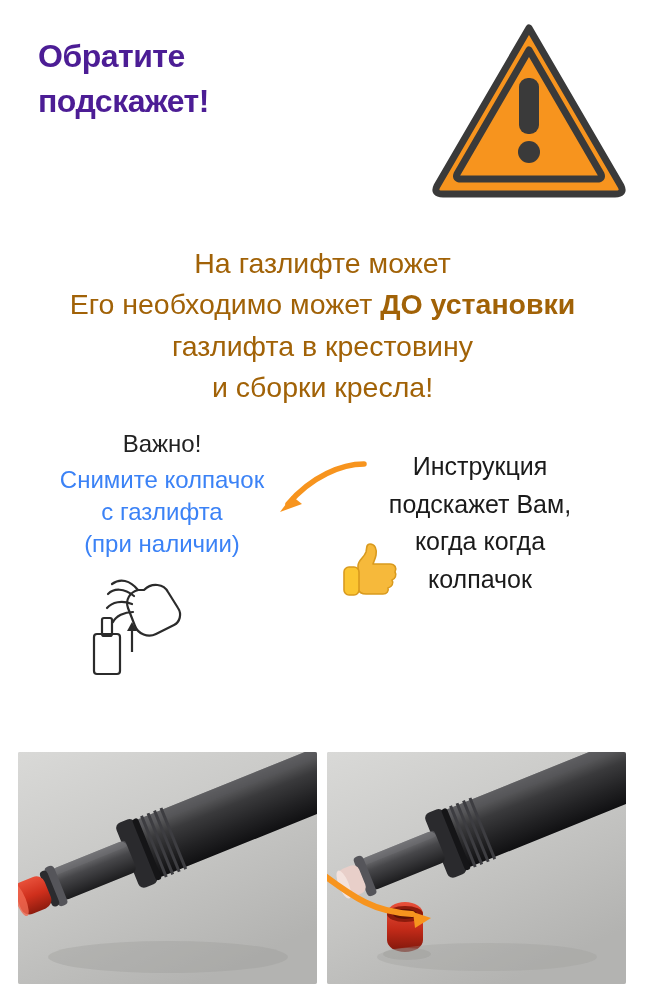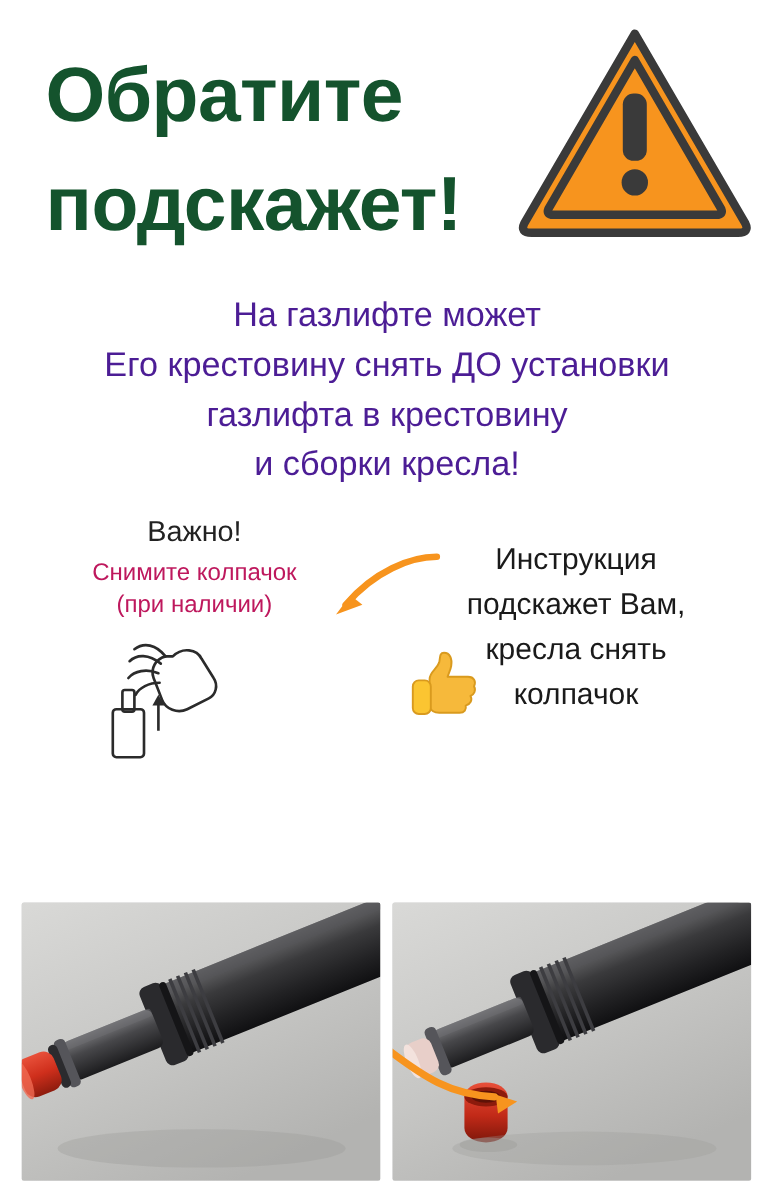--- a/index.html
+++ b/index.html
@@ -19,46 +19,46 @@
   
   .header {
     position: relative;
     height: 215px;
   }
   .headline {
     position: absolute;
     left: 38px;
     top: 34px;
     width: 400px;
-    font-size: 64px;
+    font-size: 32px;
     font-weight: bold;
     line-height: 1.42;
-    color: #14532d;
+    color: #4c1d95;
     letter-spacing: -0.5px;
   }
   .headline .line2 { display: block; }
 
   .warn-sign {
     position: absolute;
     right: 18px;
     top: 22px;
     width: 196px;
     height: 176px;
   }
 
   
   .main-text {
     margin-top: 28px;
     text-align: center;
     font-size: 28.5px;
     line-height: 1.45;
-    color: #4c1d95;
+    color: #a16207;
     padding: 0 16px;
   }
-  .main-text .bold { font-weight: normal; }
+  .main-text .bold { font-weight: bold; }
 
   
   .middle {
     position: relative;
     height: 255px;
     margin-top: 22px;
   }
 
   .note-block {
     position: absolute;
@@ -67,23 +67,23 @@
     width: 220px;
     text-align: center;
   }
   .note-title {
     font-size: 24px;
     font-weight: normal;
     color: #222;
     margin-bottom: 6px;
   }
   .note-body {
-    font-size: 20px;
+    font-size: 24px;
     line-height: 1.33;
-    color: #be185d;
+    color: #3b82f6;
   }
   .note-figure {
     margin-top: 12px;
     width: 100%;
     height: 110px;
   }
 
   .curved-arrow {
     position: absolute;
     left: 272px;
@@ -146,32 +146,33 @@
       <path d="M98 28 L170 152 Q172 157 166 157 L30 157 Q24 157 26 152 Z" fill="none" stroke="#3a3a3a" stroke-width="7" stroke-linejoin="round"></path>
       <rect x="88" y="56" width="20" height="56" rx="9" fill="#3a3a3a"></rect>
       <circle cx="98" cy="130" r="11" fill="#3a3a3a"></circle>
     </svg>
   </div>
 </div>
 
 <div class="main-text">
   <div>На газлифте может</div>
   <div>
-    <span>Его крестовину снять </span><span class="bold">ДО установки</span>
+    <span>Его необходимо может </span><span class="bold">ДО установки</span>
   </div>
   <div>газлифта в крестовину</div>
   <div>и сборки кресла!</div>
 </div>
 
 <div class="middle">
 
   <div class="note-block">
     <div class="note-title">Важно!</div>
     <div class="note-body">
       <div>Снимите колпачок</div>
+      <div>с газлифта</div>
       <div>(при наличии)</div>
     </div>
     <div class="note-figure">
       <svg viewBox="0 0 220 110" width="220" height="110" xmlns="http://www.w3.org/2000/svg">
 
         <path d="M92 18 C100 10 112 12 116 20 L126 36 C130 42 128 50 122 53 L104 62 C96 66 86 62 83 54 L76 36 C73 28 78 20 86 18 Z" fill="none" stroke="#2b2b2b" stroke-width="2.2" stroke-linejoin="round"></path>
         <path d="M86 18 C78 8 68 6 60 12" fill="none" stroke="#2b2b2b" stroke-width="2.2" stroke-linecap="round"></path>
         <path d="M82 24 C72 16 62 16 56 22" fill="none" stroke="#2b2b2b" stroke-width="2.2" stroke-linecap="round"></path>
         <path d="M80 32 C70 28 60 30 55 36" fill="none" stroke="#2b2b2b" stroke-width="2.2" stroke-linecap="round"></path>
         <path d="M81 40 C72 40 64 44 61 50" fill="none" stroke="#2b2b2b" stroke-width="2.2" stroke-linecap="round"></path>
@@ -188,21 +189,21 @@
   <div class="curved-arrow">
     <svg viewBox="0 0 96 62" width="96" height="62" xmlns="http://www.w3.org/2000/svg">
       <path d="M92 4 C70 4 40 16 16 44" fill="none" stroke="#F7941E" stroke-width="5.5" stroke-linecap="round"></path>
       <path d="M8 52 L30 44 L20 36 Z" fill="#F7941E"></path>
     </svg>
   </div>
 
   <div class="instruction">
     <div>Инструкция</div>
     <div>подскажет Вам,</div>
-    <div>кресла снять</div>
+    <div>когда когда</div>
     <div>колпачок</div>
   </div>
 
   <div class="thumb">
     <svg viewBox="0 0 64 64" width="64" height="64" xmlns="http://www.w3.org/2000/svg">
       <path d="M20 28 C20 22 26 20 28 14 C29 10 28 6 32 6 C37 6 39 11 38 17 C37.5 20 36 23 35 26 L52 26 C57 26 59 30 57 34 C59 37 57 41 54 42 C56 45 54 49 50 50 C51 53 49 56 45 56 L28 56 C24 56 21 54 20 51 Z" fill="#F6B93B" stroke="#D99A1E" stroke-width="1.6" stroke-linejoin="round"></path>
       <rect x="6" y="29" width="15" height="28" rx="5" fill="#FBC531" stroke="#D99A1E" stroke-width="1.6"></rect>
     </svg>
   </div>
 </div>

